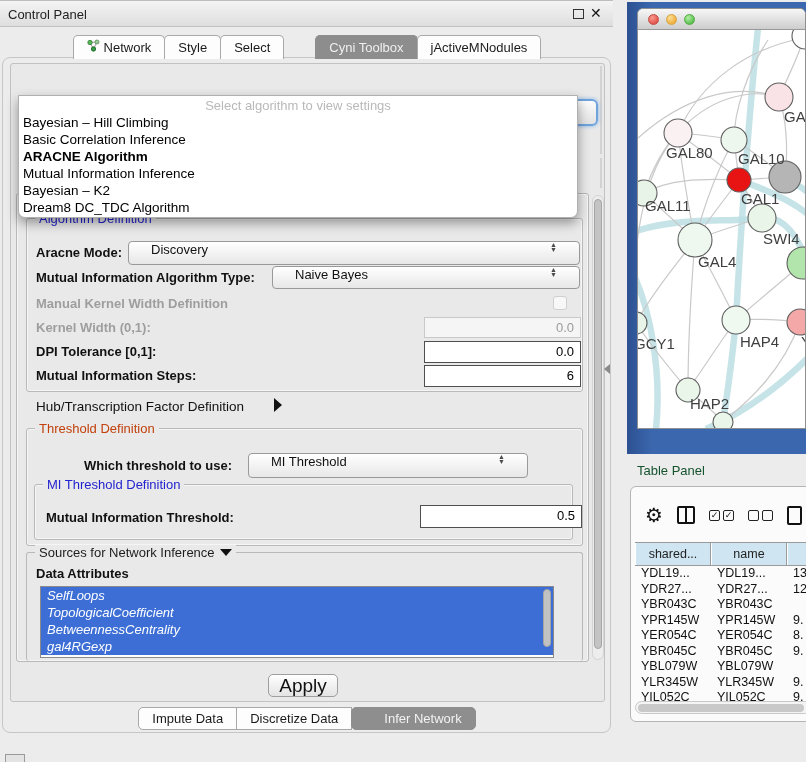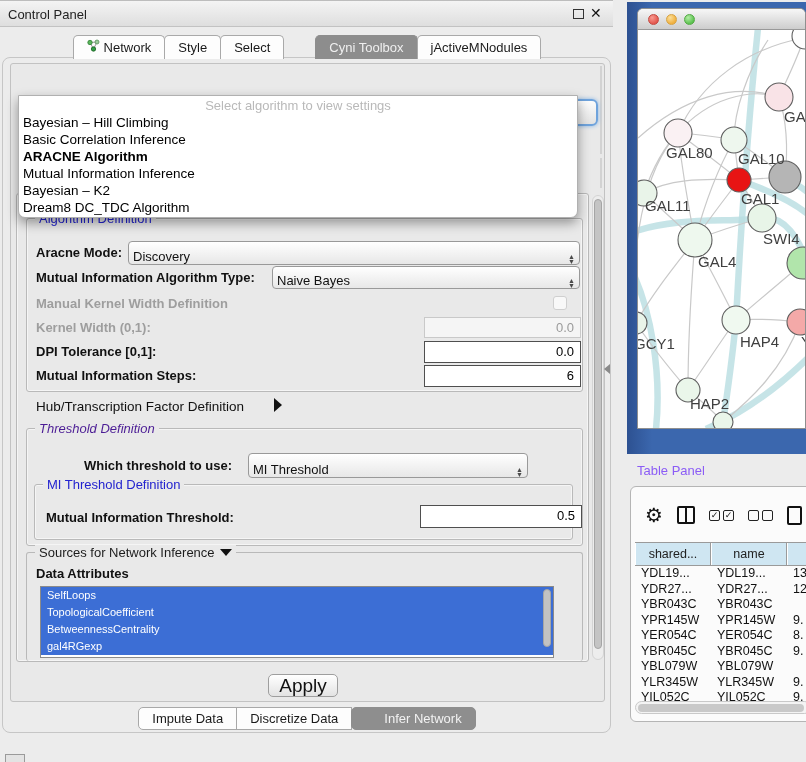--- a/index.html
+++ b/index.html
@@ -32,37 +32,37 @@
   
   #algo-popup { left:18px; top:57px; width:560px; height:123px; background:#ffffff; border:1px solid #b0b0b0; border-radius:0 0 7px 7px; box-shadow:0 5px 12px rgba(0,0,0,.38); z-index:5;margin-top:38px; }
   #algo-popup .ph { text-align:center; color:#b9b9b9; font-size:13px; padding-top:2px; height:18px; }
   #algo-popup .ddi { height:17px; line-height:17px; padding-left:4px; font-size:13.5px; color:#000; }
   #algo-popup .ddi.bold { font-weight:bold; }
 
   
   .gbox { position:absolute; border:1px solid #b9b9b9; border-radius:3px; box-shadow:inset 0 0 0 1px rgba(255,255,255,.55); }
   .gtitle { position:absolute; top:-8px; left:8px; background:#e9e9e9; padding:0 4px; font-size:13px; white-space:nowrap; }
   .gtitle.blue { color:#2323cf; }
-  .gtitle.green { color:#4c1d95;font-style:italic; }
+  .gtitle.green { color:#c2410c; }
 
   .lbl { position:absolute; font-size:13px; color:#111; white-space:nowrap; }
   .lbl.b { font-weight:bold; }
   .lbl.dis { color:#9e9e9e; font-weight:bold; }
 
-  .combo { position:absolute; background:linear-gradient(#ffffff,#e7e7e7); border:1px solid #999; border-radius:4px; display:flex; align-items:flex-end; padding:0 4px; font-size:13px; color:#111; }
+  .combo { position:absolute; background:linear-gradient(#ffffff,#e7e7e7); border:1px solid #999; border-radius:4px; display:flex; align-items:flex-start; padding:0 22px; font-size:13px; color:#111; }
   .combo .arrows { margin-left:auto; display:flex; flex-direction:column; align-items:center; color:#4a4a4a; font-size:7px; line-height:5px; padding-left:6px; }
 
   .field { position:absolute; background:#fff; border:1px solid #4f4f4f; text-align:right; font-size:13px; padding:2px 6px; color:#000; }
   .field.dis { border-color:#c9c9c9; background:#f5f5f5; color:#9b9b9b; }
 
   .chk { position:absolute; width:14px; height:14px; border:1px solid #cfcfcf; border-radius:3px; background:#f8f8f8; }
 
   
   #attr-list { left:40px; top:586px; width:514px; height:72px; background:#fff; border:1px solid #8a8a8a; overflow:hidden; }
-  .attr-item { height:17px; line-height:17px; padding-left:6px; font-size:11px; }
+  .attr-item { height:17px; line-height:17px; padding-left:6px; font-size:13px;font-style:italic; }
   .attr-item.sel { background:#3c6ed5; color:#fff; }
   #attr-thumb { position:absolute; right:2px; top:2px; width:8px; height:58px; background:#c2c2c2; border:1px solid #a5a5a5; border-radius:4px; }
 
   
   #v-scroll { left:592px; top:195px; width:12px; height:465px; background:#ededed; border:1px solid #d4d4d4; border-radius:6px; }
   #v-thumb { position:absolute; left:1px; top:3px; width:8px; height:450px; background:#c4c4c4; border:1px solid #a5a5a5; border-radius:5px; }
 
   #apply-btn { left:268px; top:674px; width:70px; height:23px; background:linear-gradient(#ffffff,#e3e3e3); border:1px solid #9e9e9e; border-radius:5px; font-size:19px; text-align:center; line-height:21px; color:#111; }
 
   
@@ -81,21 +81,21 @@
   #net-window { left:637px; top:8px; width:169px; height:421px; border:1px solid #8f8f8f; border-radius:6px 6px 0 0; background:#fff; overflow:hidden; }
   #net-titlebar { position:absolute; left:0; top:0; width:100%; height:21px; background:linear-gradient(#f7f7f7,#cdcdcd); border-bottom:1px solid #999; border-radius:5px 5px 0 0; }
   .light { position:absolute; top:5px; width:11px; height:11px; border-radius:50%; }
   .light.red { left:10px; background:radial-gradient(circle at 35% 30%,#f89a90,#e4574e 70%); border:1px solid #c14a42; }
   .light.yellow { left:28px; background:radial-gradient(circle at 35% 30%,#fbdf9a,#f0b03f 70%); border:1px solid #d6a243; }
   .light.green { left:46px; background:radial-gradient(circle at 35% 30%,#b4eda6,#5cc250 70%); border:1px solid #53a844; }
   #net-canvas { position:absolute; left:0; top:21px; width:169px; height:399px; background:#fff; }
   #net-canvas svg text { font-family:"Liberation Sans","DejaVu Sans",sans-serif; }
 
   
-  #table-title { left:637px; top:463px; font-size:13px; color:#8b5cf6; }
+  #table-title { left:637px; top:463px; font-size:13px; color:#14532d; }
   #table-panel { left:630px; top:486px; width:184px; height:236px; background:#fbfbfb; border:1px solid #b5b5b5; border-radius:6px; overflow:hidden; }
   #tp-toolbar { position:absolute; left:0; top:8px; width:100%; height:40px; display:flex; align-items:center; gap:14px; padding-left:14px; }
   .gear { font-size:20px; color:#111; }
   .split-ic { width:18px; height:18px; border:2px solid #111; border-radius:2px; position:relative; }
   .split-ic:before { content:""; position:absolute; left:6px; top:0; width:2px; height:14px; background:#111; }
   .pair { display:flex; gap:3px; }
   .bx { width:11px; height:11px; border:1.5px solid #222; border-radius:2px; font-size:9px; line-height:9px; text-align:center; color:#111; font-weight:bold; }
   .doc-ic { width:15px; height:19px; border:2px solid #111; border-radius:2px; }
   #tp-header { position:absolute; left:4px; top:55px; width:200px; height:24px; display:flex; border-top:1px solid #9a9a9a; border-bottom:1px solid #9a9a9a; }
   .hcell { background:#cfe6f2; border-right:1px solid #9a9a9a; border-left:1px solid #fff; font-size:12.5px; color:#222; text-align:center; line-height:22px; }

